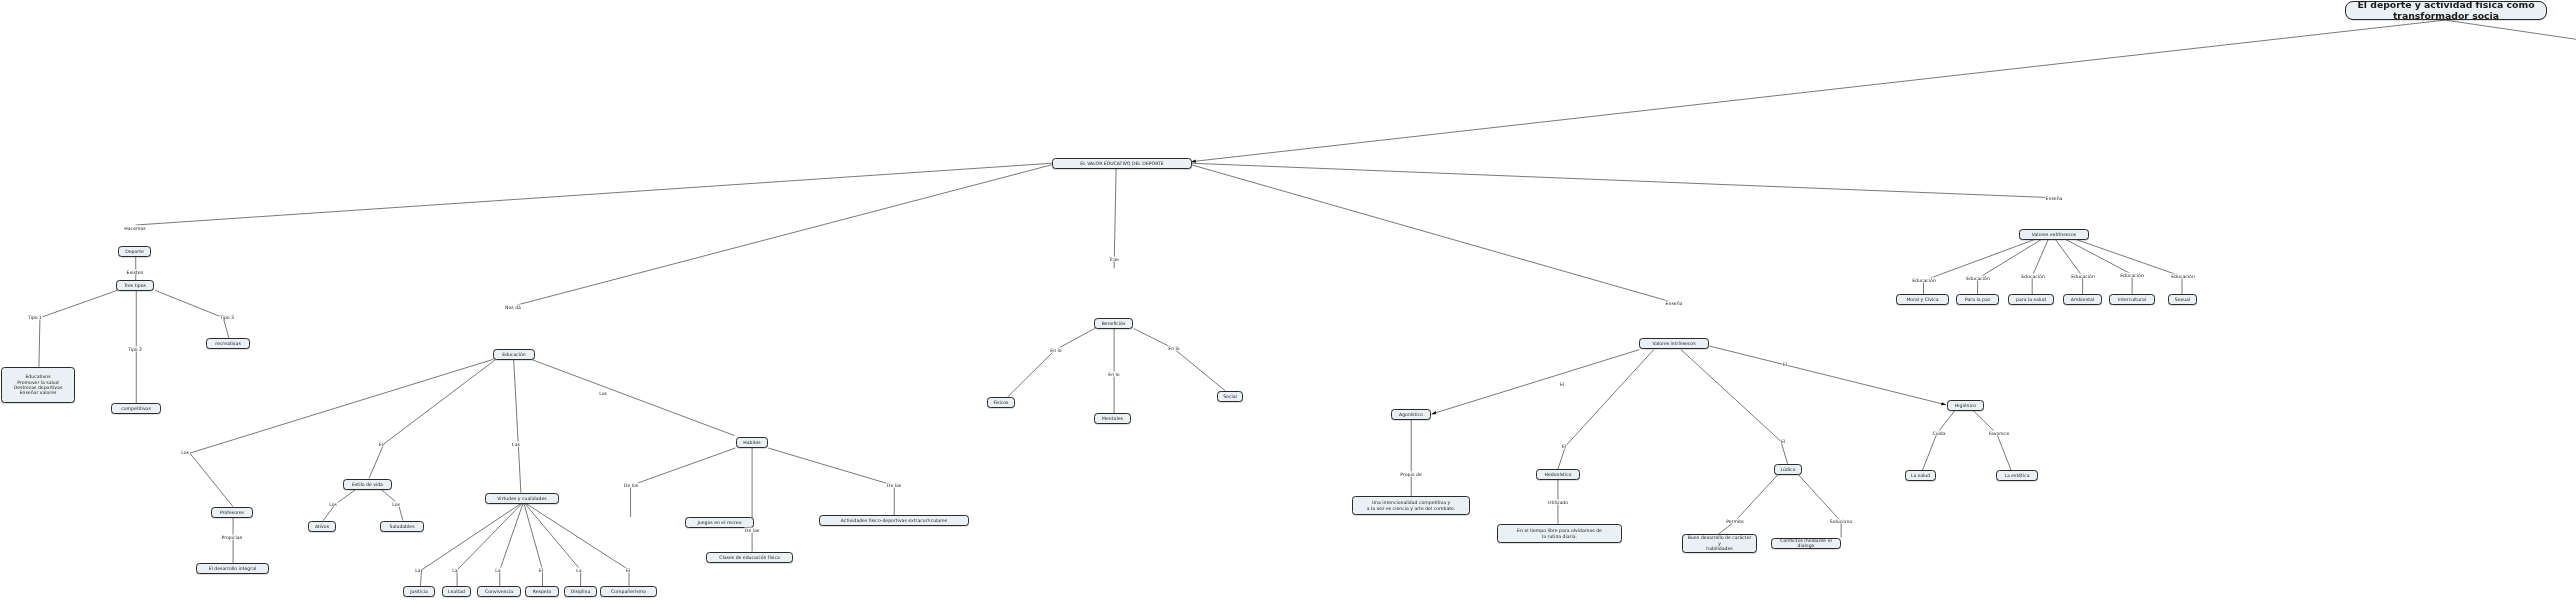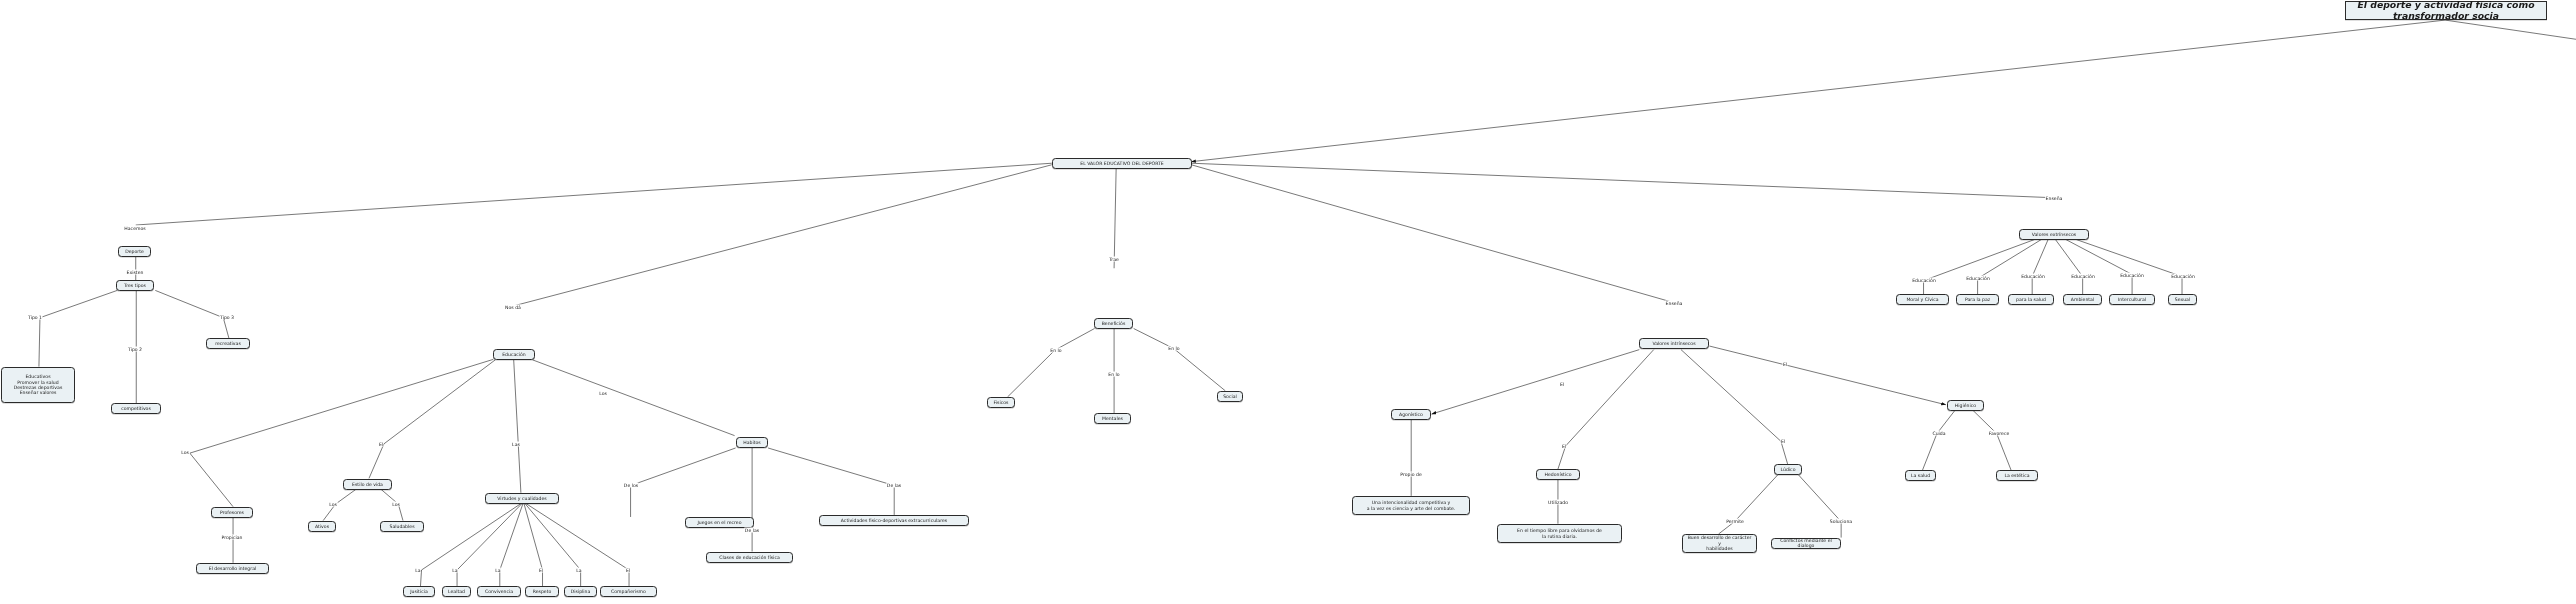--- a/index.html
+++ b/index.html
@@ -26,24 +26,23 @@
     position:absolute;
     color:#1a1a1a;
     background:transparent;
     white-space:nowrap;
     text-align:center;
     transform:translate(-50%,-50%);
   }
   .title-node{
     background:#eaf1f4;
     border:0.5px solid #111;
-    border-radius:0;
+    border-radius:8px;
     font-weight:bold;
     letter-spacing:0px;
-    font-style:italic;
   }
 </style>
 </head>
 <body>
 
 <div id="canvas">
   <svg id="edges" viewBox="0 0 5854 1173">
     <defs>
       <marker id="arrowhead" markerWidth="9" markerHeight="9" refX="8" refY="3" orient="auto" markerUnits="strokeWidth">
         <path d="M0,0 L9,3 L0,6 z" fill="#111"></path>

